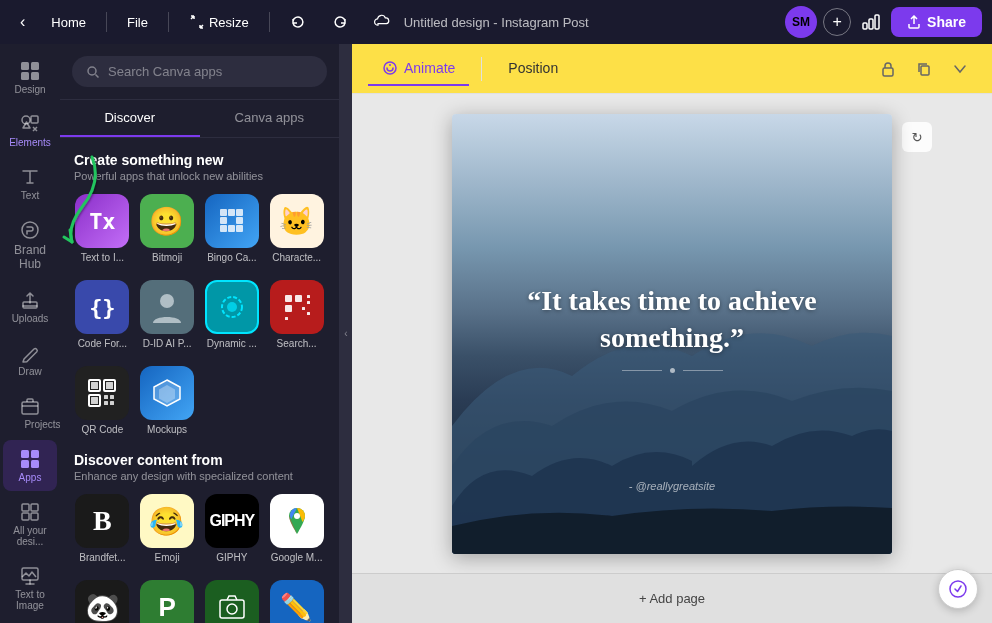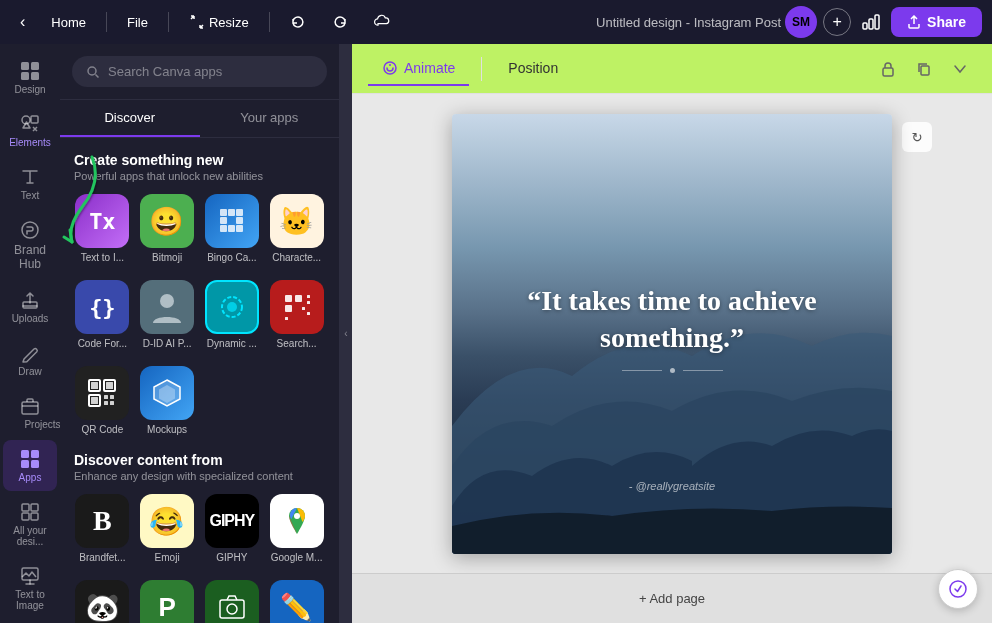--- a/index.html
+++ b/index.html
@@ -11,21 +11,21 @@
       padding: 0 10px; gap: 4px; flex-shrink: 0;
     }
     .top-bar-left { display: flex; align-items: center; gap: 6px; }
     .top-bar-btn {
       display: flex; align-items: center; gap: 4px; color: white; background: none;
       border: none; cursor: pointer; padding: 6px 10px; border-radius: 6px;
       font-size: 13px; font-weight: 500;
     }
     .top-bar-btn svg { width: 16px; height: 16px; }
     .top-bar-sep { width: 1px; height: 20px; background: rgba(255,255,255,0.2); margin: 0 4px; }
-    .top-bar-center { flex: 1; display: flex; align-items: center; justify-content: flex-end; }
+    .top-bar-center { flex: 1; display: flex; align-items: center; justify-content: flex-start; }
     .top-bar-title { color: rgba(255,255,255,0.7); font-size: 13px; }
     .top-bar-right { display: flex; align-items: center; gap: 6px; }
     .avatar-btn {
       width: 32px; height: 32px; border-radius: 50%; background: #7c3aed;
       display: flex; align-items: center; justify-content: center;
       color: #000000; font-size: 12px; font-weight: 600; border: none; cursor: pointer;
     }
     .plus-btn {
       width: 28px; height: 28px; border-radius: 50%; background: none; border: 1px solid rgba(255,255,255,0.4);
       color: white; font-size: 16px; display: flex; align-items: center; justify-content: center; cursor: pointer;
@@ -94,21 +94,21 @@
       width: 54px; height: 54px; border-radius: 12px; overflow: hidden;
       display: flex; align-items: center; justify-content: center; font-size: 20px;
     }
     .app-label { color: rgba(255,255,255,0.7); font-size: 10px; text-align: center; line-height: 1.2; }
 
     
     .right-area { flex: 1; display: flex; flex-direction: column; background: #e8e8e8; overflow: hidden; }
 
     
     .canvas-toolbar {
-      display: flex; align-items: center; background: #bef264; height: 50px;
+      display: flex; align-items: center; background: #fde047; height: 50px;
       padding: 11px 16px; border-bottom: 1px solid #e0e0e0; gap: 12px;
     }
     .toolbar-btn {
       display: flex; align-items: center; gap: 6px; padding: 8px 14px;
       border: none; background: none; cursor: pointer; font-size: 14px; font-weight: 500;
       color: #333; border-bottom: 2px solid transparent;
     }
     .toolbar-btn.active { color: #7c3aed; border-bottom: 2px solid #7c3aed; }
     .toolbar-sep { width: 1px; height: 24px; background: #e0e0e0; }
     .icon-tools { display: flex; align-items: center; gap: 4px; margin-left: auto; }
@@ -356,21 +356,21 @@
         <svg width="14" height="14" viewBox="0 0 14 14" fill="none" stroke="rgba(255,255,255,0.4)" stroke-width="1.5">
           <circle cx="6" cy="6" r="4"></circle>
             <path d="M9.5 9.5l3 3"></path>
         </svg>
         <input type="text" placeholder="Search Canva apps" style="">
       </div>
     </div>
 
     <div class="panel-tabs">
       <div class="panel-tab active">Discover</div>
-      <div class="panel-tab">Your apps</div>
+      <div class="panel-tab">Canva apps</div>
     </div>
 
     <div class="panel-content">
 
       <div>
         <div class="section-title">Create something new</div>
         <div class="section-sub">Powerful apps that unlock new abilities</div>
       </div>
 
       <div class="app-grid">

